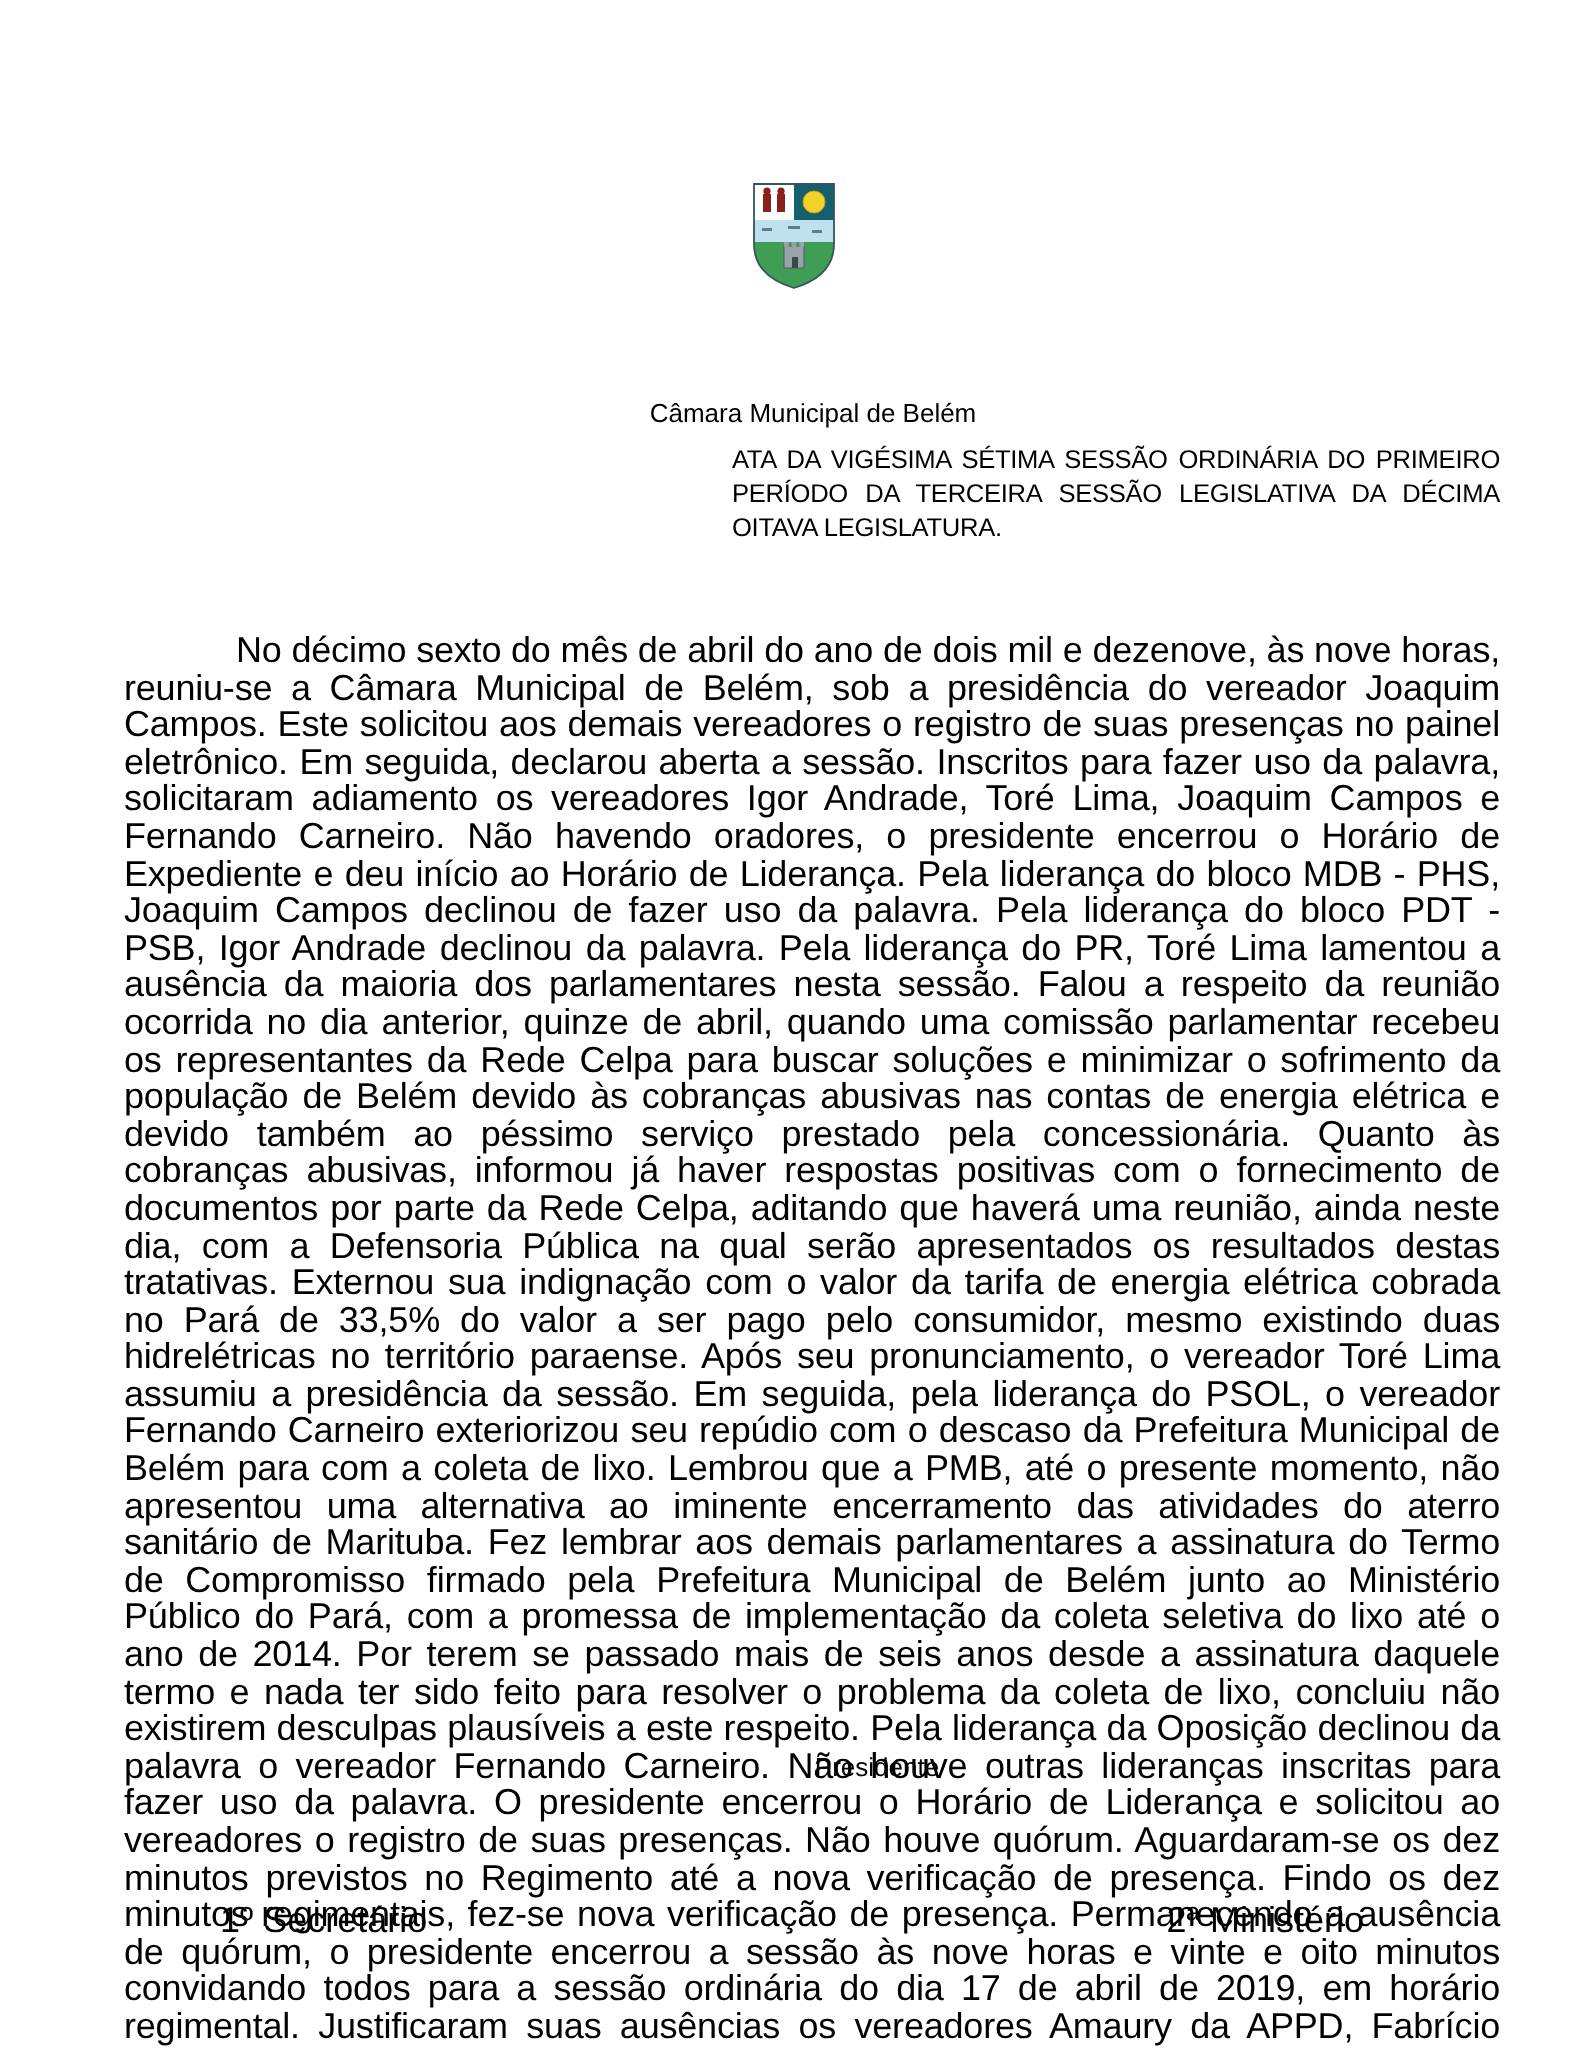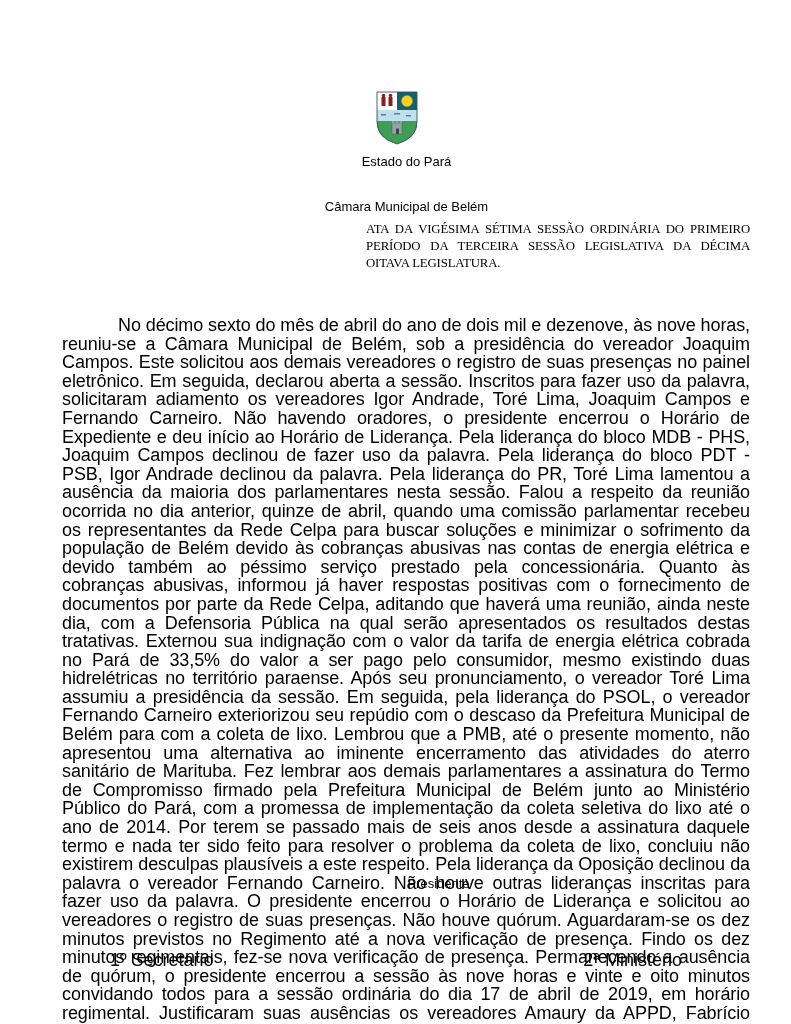--- a/index.html
+++ b/index.html
@@ -39,21 +39,20 @@
   .doc-title {
     position: absolute;
     left: 366px;
     top: 221px;
     width: 384px;
     font-size: 12.8px;
     line-height: 17px;
     letter-spacing: -0.15px;
     text-align: justify;
     text-transform: none;
-    font-family: Liberation Serif, serif;
   }
   .body-text {
     position: absolute;
     left: 62px;
     top: 316px;
     width: 688px;
     font-size: 18px;
     line-height: 18.6px;
     letter-spacing: -0.1px;
     text-align: justify;
@@ -112,21 +111,20 @@
       <rect x="17" y="32" width="10" height="11" stroke="#4e5a5e" stroke-width="0.5" fill="#97a3a8"></rect>
       <rect x="17" y="30" width="2.4" height="2.4" fill="#97a3a8"></rect>
       <rect x="20.8" y="30" width="2.4" height="2.4" fill="#97a3a8"></rect>
       <rect x="24.6" y="30" width="2.4" height="2.4" fill="#97a3a8"></rect>
       <rect x="21" y="37.5" width="3" height="5.5" fill="#3d474a"></rect>
 
       <path d="M2 1 H42 V31 Q42 47 22 53 Q2 47 2 31 Z" fill="none" stroke-width="0.9" stroke="#34555e"></path>
     </svg>
   </div>
 
-  <div class="center-line state-line">Estado do Pará</div>
 
   <div class="center-line institution-line">Câmara Municipal de Belém</div>
 
   <div class="doc-title">ATA DA VIGÉSIMA SÉTIMA SESSÃO ORDINÁRIA DO PRIMEIRO PERÍODO DA TERCEIRA SESSÃO LEGISLATIVA DA DÉCIMA OITAVA LEGISLATURA.</div>
 
   <div class="body-text">No décimo sexto do mês de abril do ano de dois mil e dezenove, às nove horas, reuniu-se a Câmara Municipal de Belém, sob a presidência do vereador Joaquim Campos. Este solicitou aos demais vereadores o registro de suas presenças no painel eletrônico. Em seguida, declarou aberta a sessão. Inscritos para fazer uso da palavra, solicitaram adiamento os vereadores Igor Andrade, Toré Lima, Joaquim Campos e Fernando Carneiro. Não havendo oradores, o presidente encerrou o Horário de Expediente e deu início ao Horário de Liderança. Pela liderança do bloco MDB - PHS, Joaquim Campos declinou de fazer uso da palavra. Pela liderança do bloco PDT - PSB, Igor Andrade declinou da palavra. Pela liderança do PR, Toré Lima lamentou a ausência da maioria dos parlamentares nesta sessão. Falou a respeito da reunião ocorrida no dia anterior, quinze de abril, quando uma comissão parlamentar recebeu os representantes da Rede Celpa para buscar soluções e minimizar o sofrimento da população de Belém devido às cobranças abusivas nas contas de energia elétrica e devido também ao péssimo serviço prestado pela concessionária. Quanto às cobranças abusivas, informou já haver respostas positivas com o fornecimento de documentos por parte da Rede Celpa, aditando que haverá uma reunião, ainda neste dia, com a Defensoria Pública na qual serão apresentados os resultados destas tratativas. Externou sua indignação com o valor da tarifa de energia elétrica cobrada no Pará de 33,5% do valor a ser pago pelo consumidor, mesmo existindo duas hidrelétricas no território paraense. Após seu pronunciamento, o vereador Toré Lima assumiu a presidência da sessão. Em seguida, pela liderança do PSOL, o vereador Fernando Carneiro exteriorizou seu repúdio com o descaso da Prefeitura Municipal de Belém para com a coleta de lixo. Lembrou que a PMB, até o presente momento, não apresentou uma alternativa ao iminente encerramento das atividades do aterro sanitário de Marituba. Fez lembrar aos demais parlamentares a assinatura do Termo de Compromisso firmado pela Prefeitura Municipal de Belém junto ao Ministério Público do Pará, com a promessa de implementação da coleta seletiva do lixo até o ano de 2014. Por terem se passado mais de seis anos desde a assinatura daquele termo e nada ter sido feito para resolver o problema da coleta de lixo, concluiu não existirem desculpas plausíveis a este respeito. Pela liderança da Oposição declinou da palavra o vereador Fernando Carneiro. Não houve outras lideranças inscritas para fazer uso da palavra. O presidente encerrou o Horário de Liderança e solicitou ao vereadores o registro de suas presenças. Não houve quórum. Aguardaram-se os dez minutos previstos no Regimento até a nova verificação de presença. Findo os dez minutos regimentais, fez-se nova verificação de presença. Permanecendo a ausência de quórum, o presidente encerrou a sessão às nove horas e vinte e oito minutos convidando todos para a sessão ordinária do dia 17 de abril de 2019, em horário regimental. Justificaram suas ausências os vereadores Amaury da APPD, Fabrício Gama, Gleisson Oliveira e Neném Albuquerque. Estava licenciado o vereador Altair Brandão. Estiveram presentes os vereadores: Professora Nilda Paula, pelo bloco PSD-PTC; Paulo Queiroz , pelo bloco PSDB-PSL; Joaquin Campos e Pablo Farah, pelo bloco MDB-PHS; Igor Andrade, pelo bloco PDT- PSB; Fernando Carneiro e Enfermeira Nazaré Lima, pela bancada do PSOL; Toré Lima, pelo PRB. Eu segundo-secretário, lavrei a presente ata que, depois de aprovada, será assinada pela Mesa Executiva da Câmara Municipal de Belém. Salão Plenário Lameira Bittencourt, Palácio Augusto Meira Filho, dia 16 de abril de 2019.</div>
 
   <div class="president-line">Presidente</div>
 
   <div class="secretaries-row">

